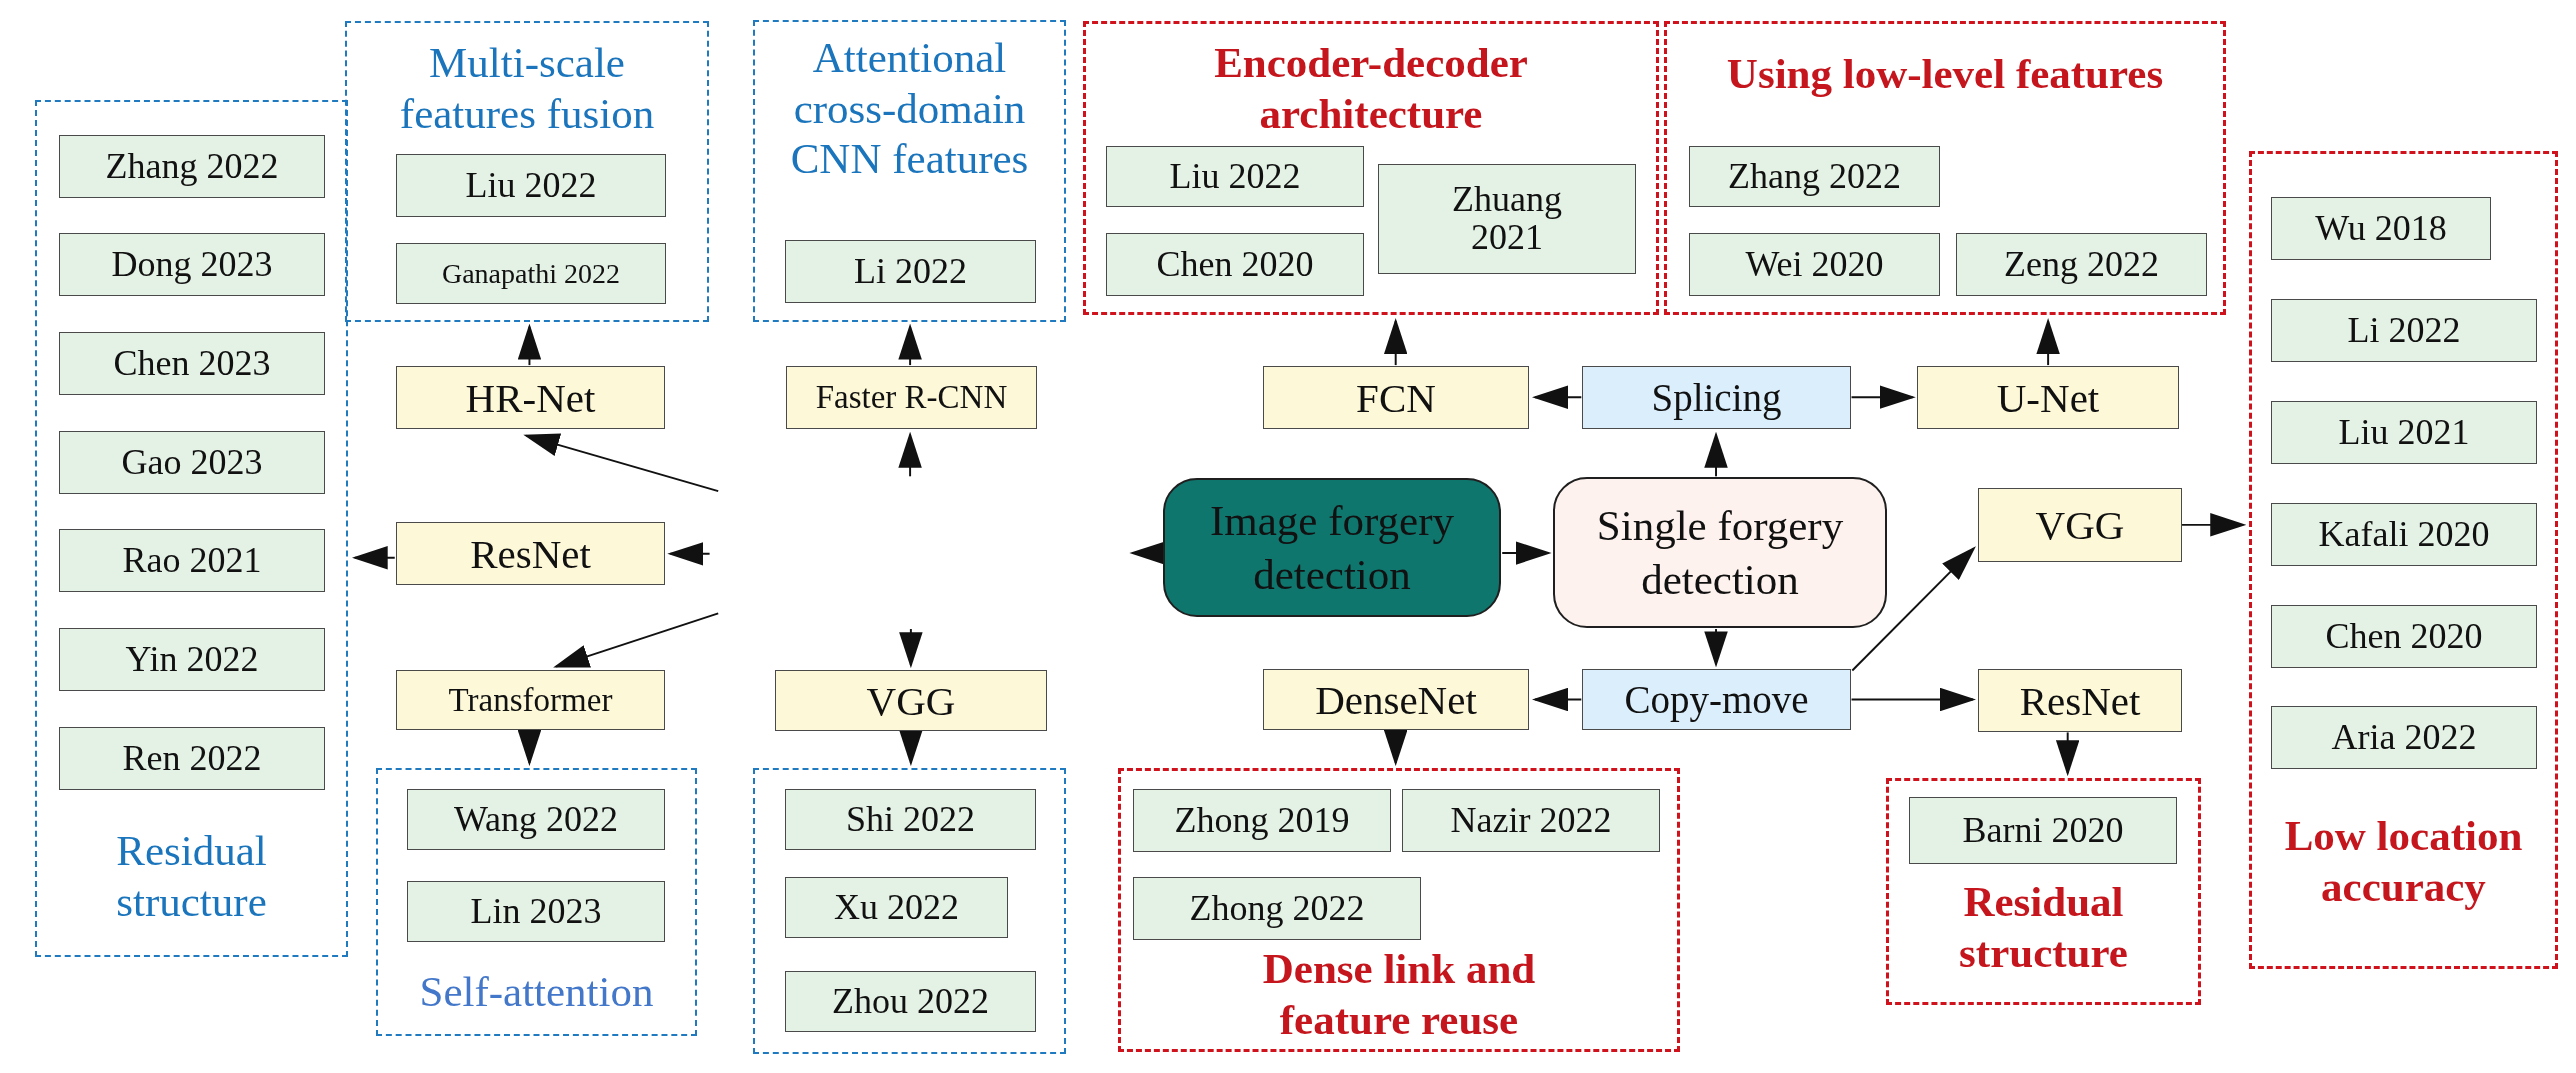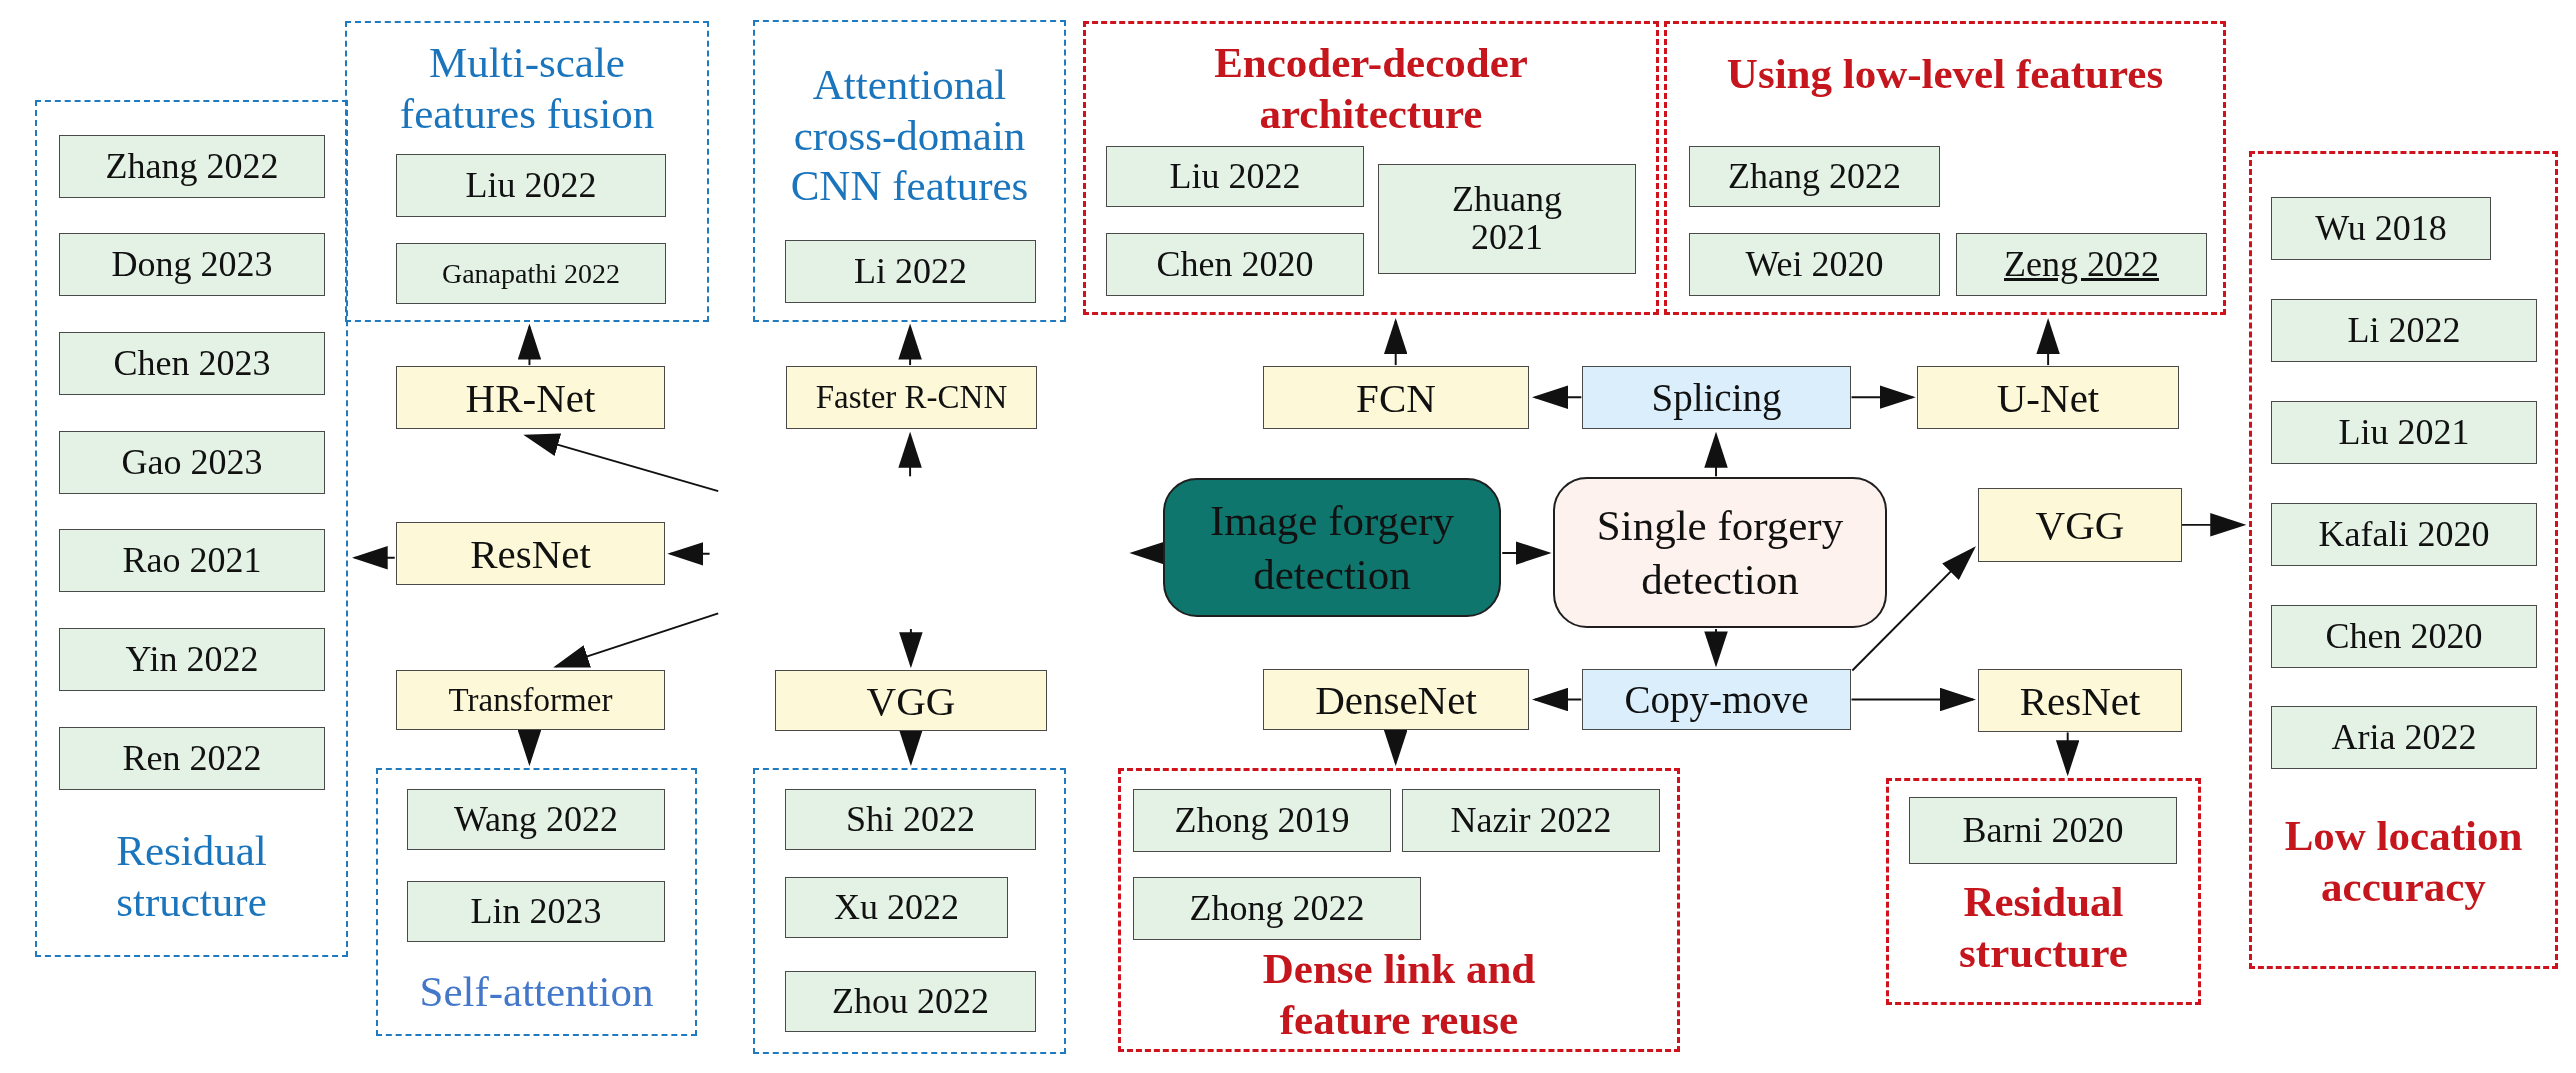--- a/index.html
+++ b/index.html
@@ -98,39 +98,39 @@
 
   <div class="abs group-blue" style="left:345px;top:21px;width:364px;height:301px;"></div>
   <div class="abs title-blue" style="left:345px;top:38px;width:364px;">
     <span class="inner" style="width:266px;">Multi-scale features fusion</span>
   </div>
   <div class="abs cite" style="left:396px;top:154px;width:270px;height:63px;">Liu 2022</div>
   <div class="abs cite small" style="left:396px;top:243px;width:270px;height:61px;">Ganapathi 2022</div>
 
   <div class="abs group-blue" style="left:753px;top:19.6px;width:313px;height:302px;"></div>
   <div class="abs title-blue" style="left:753px;top:33px;width:313px;">
-    <span class="inner" style="width:274px;margin-top:27px;">Attentional cross-domain CNN features</span>
+    <span class="inner" style="width:274px;">Attentional cross-domain CNN features</span>
   </div>
   <div class="abs cite" style="left:785px;top:240px;width:251px;height:63px;">Li 2022</div>
 
   <div class="abs group-red" style="left:1083px;top:21px;width:576px;height:294px;"></div>
   <div class="abs title-red" style="left:1083px;top:38px;width:576px;">
     <span class="inner" style="width:352px;">Encoder-decoder architecture</span>
   </div>
   <div class="abs cite" style="left:1106px;top:146px;width:258px;height:61px;">Liu 2022</div>
   <div class="abs cite" style="left:1106px;top:233px;width:258px;height:63px;">Chen 2020</div>
   <div class="abs cite" style="left:1378px;top:164px;width:258px;height:110px;padding:0 43px;">Zhuang 2021</div>
 
   <div class="abs group-red" style="left:1664px;top:21px;width:562px;height:294px;"></div>
   <div class="abs title-red" style="left:1664px;top:49px;width:562px;">
     <span class="inner" style="width:509px;">Using low-level features</span>
   </div>
   <div class="abs cite" style="left:1689px;top:146px;width:251px;height:61px;">Zhang 2022</div>
   <div class="abs cite" style="left:1689px;top:233px;width:251px;height:63px;">Wei 2020</div>
-  <div class="abs cite" style="left:1956px;top:233px;width:251px;height:63px;text-decoration:underline;">Zeng 2022</div>
+  <div class="abs cite" style="left:1956px;top:233px;width:251px;height:63px;">Zeng 2022</div>
 
   <div class="abs group-red" style="left:2249px;top:151px;width:309px;height:818px;"></div>
   <div class="abs cite" style="left:2271px;top:197px;width:220px;height:63px;">Wu 2018</div>
   <div class="abs cite" style="left:2271px;top:299px;width:266px;height:63px;">Li 2022</div>
   <div class="abs cite" style="left:2271px;top:401px;width:266px;height:63px;">Liu 2021</div>
   <div class="abs cite" style="left:2271px;top:503px;width:266px;height:63px;">Kafali 2020</div>
   <div class="abs cite" style="left:2271px;top:605px;width:266px;height:63px;">Chen 2020</div>
   <div class="abs cite" style="left:2271px;top:706px;width:266px;height:63px;">Aria 2022</div>
   <div class="abs title-red" style="left:2249px;top:811px;width:309px;">
     <span class="inner" style="width:258px;">Low location accuracy</span>

